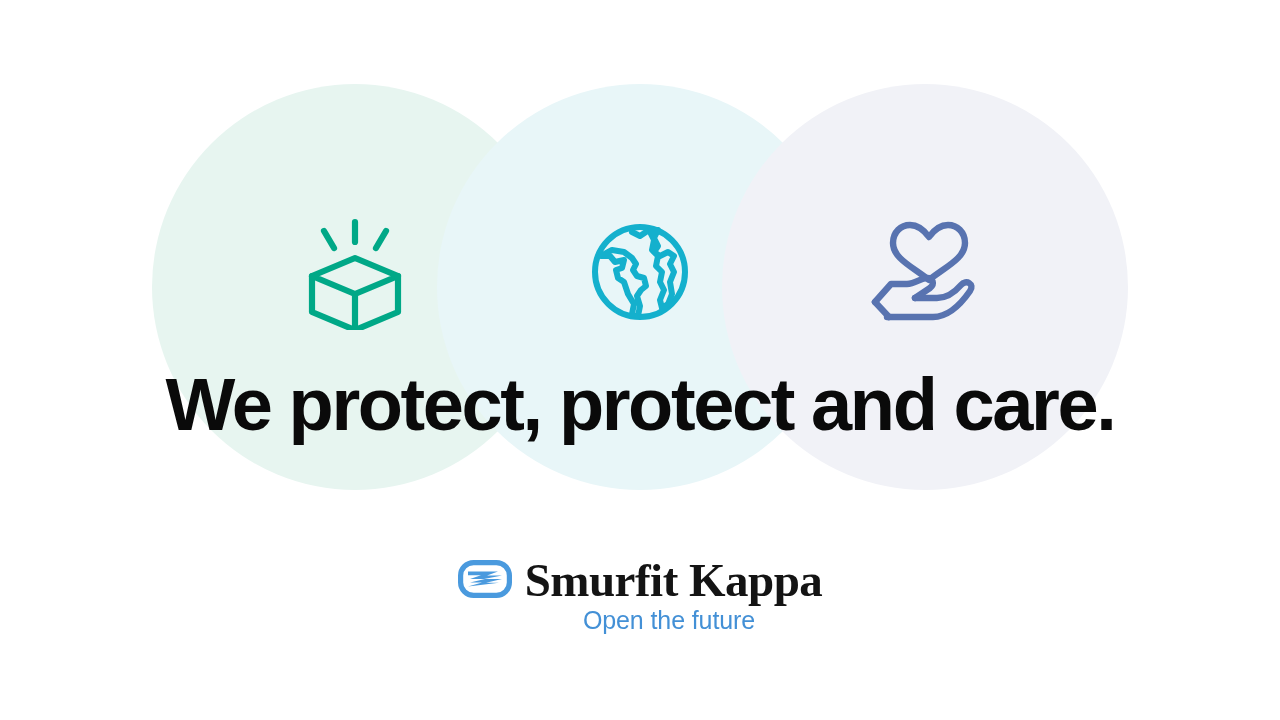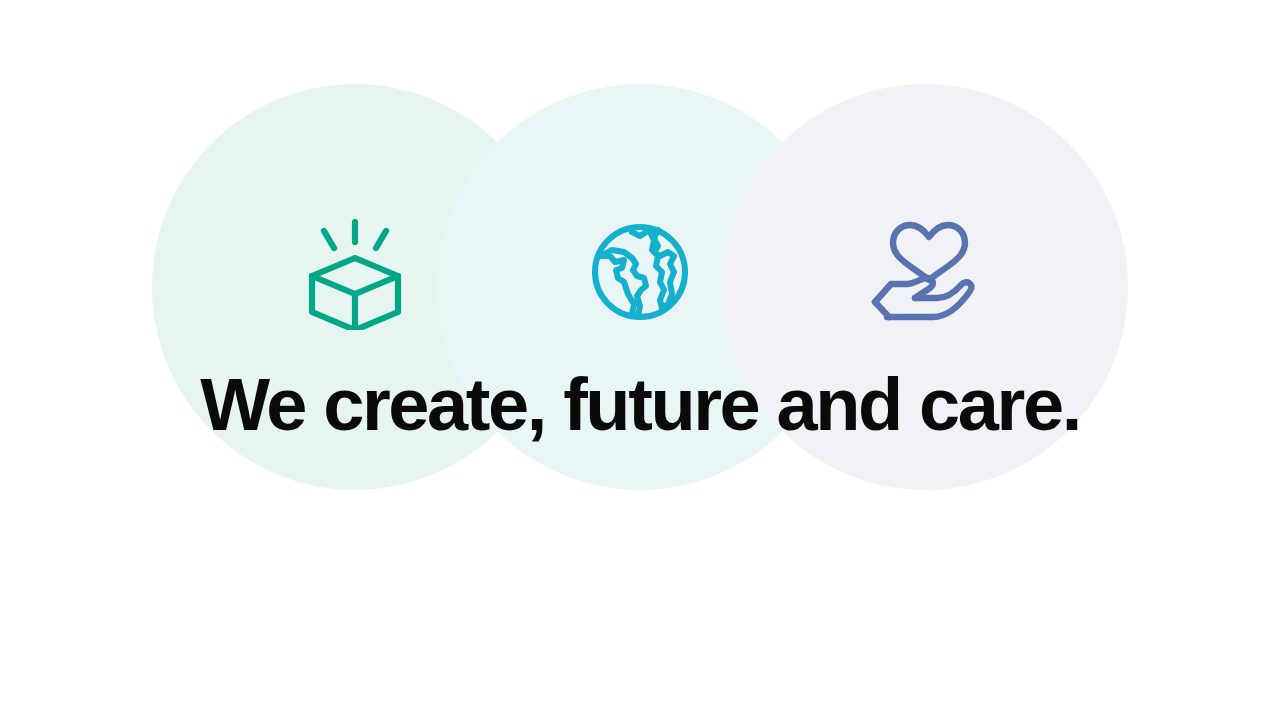--- a/index.html
+++ b/index.html
@@ -180,16 +180,34 @@
                    C 99 61 108 66 103 73
                    C 94 86 82 99 66 99 L30 99 L20 99"></path>
 
           <path d="M8 84 L22 99"></path>
         </g>
       </svg>
     </div>
 
   </div>
 
-  <div id="headline">We create, future and care.</div>
-
+  <div id="headline">We protect, protect and care.</div>
+
+  <div id="logo">
+    <div id="logo-main">
+
+      <svg id="logo-mark" width="54" height="38" viewBox="0 0 54 38" aria-hidden="true">
+        <rect x="2.6" y="2.6" width="48.8" height="32.8" rx="13" fill="#ffffff" stroke="#4a9ade" stroke-width="5.2"></rect>
+        <g fill="#4a9ade">
+          <path d="M10 11.6 L40 11.6 L29 15.4 L44 15.4 L26 19.1
+                   L44 19.1 L28 22.8 L41 22.8 L10 26.6
+                   L24 22.6 L12 22.6 L27 18.9 L12 18.9 L23 15.3
+                   L10 15.3 Z"></path>
+        </g>
+      </svg>
+
+      <div id="logo-wordmark">Smurfit Kappa</div>
+    </div>
+
+    <div id="logo-tagline">Open the future</div>
+  </div>
 
 </div>
 
 </body></html>

